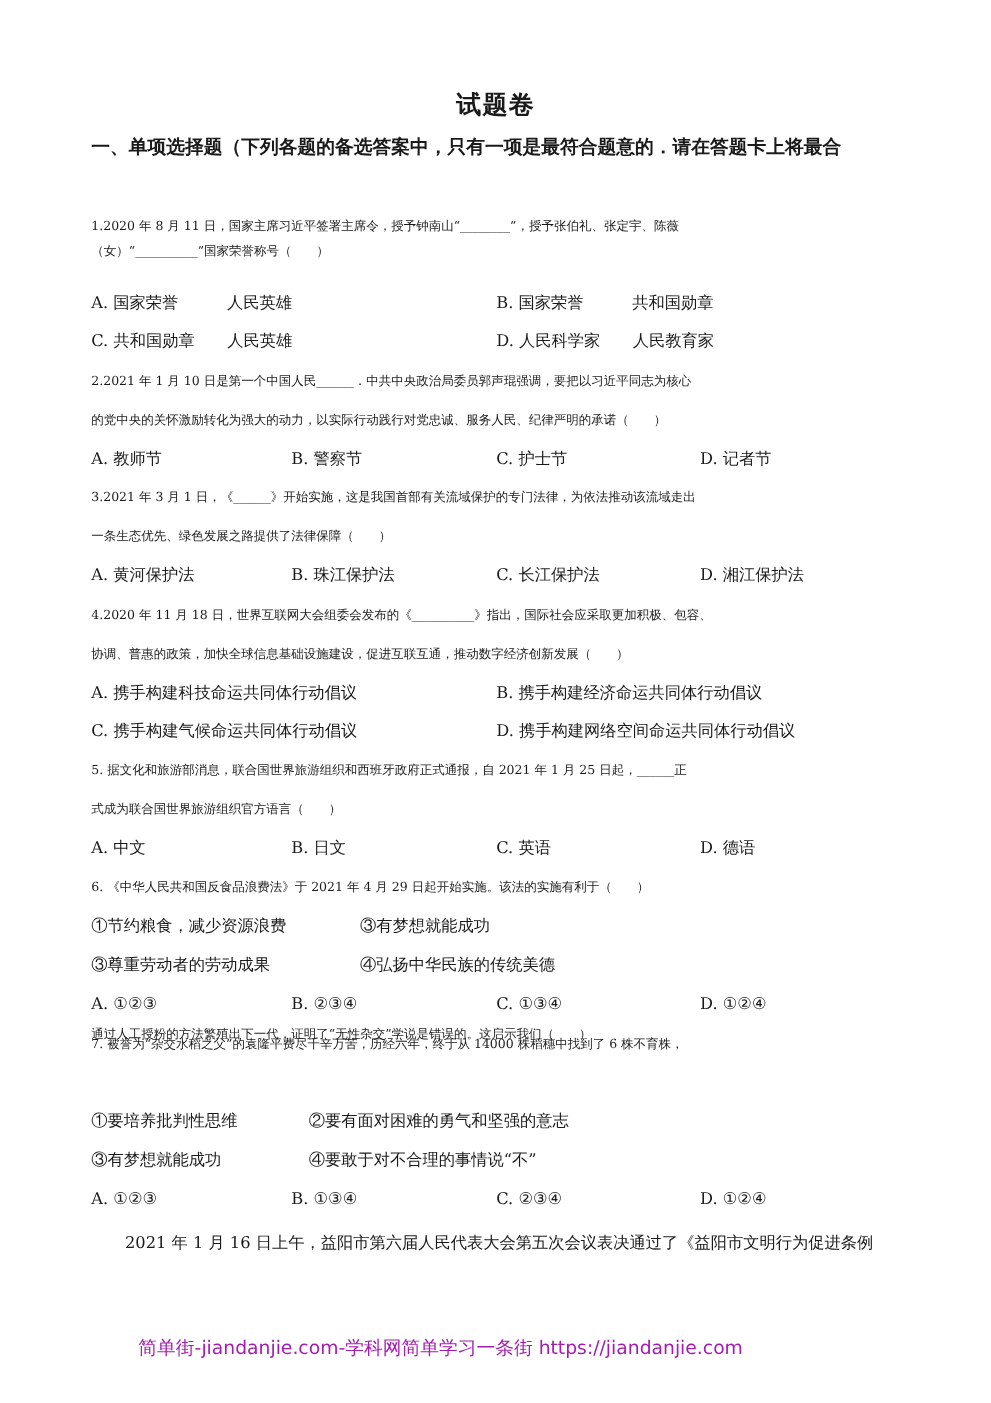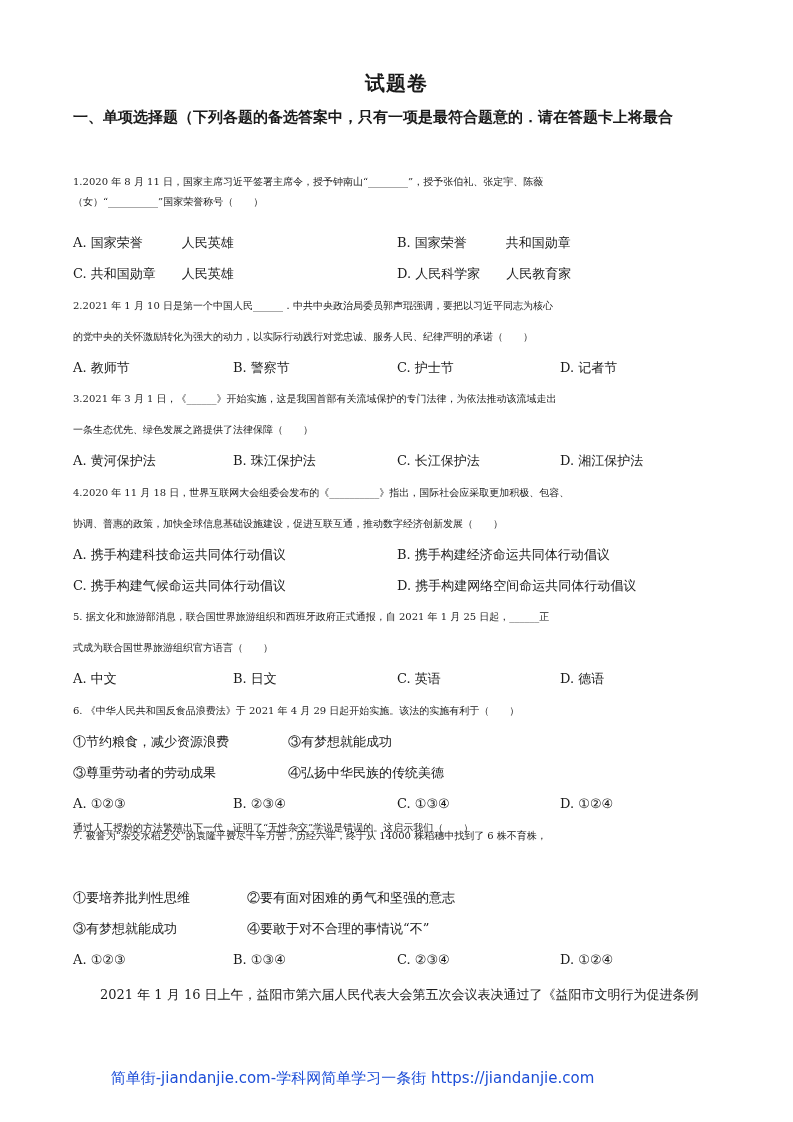--- a/index.html
+++ b/index.html
@@ -26,21 +26,21 @@
   }
   .opt { position: absolute; font-size: 13px; line-height: 20px; white-space: nowrap; }
   .col-a { left: 73px; }
   .col-b4 { left: 233px; }
   .col-c4 { left: 397px; }
   .col-d4 { left: 560px; }
   .col-b2 { left: 397px; }
   .stmt { position: absolute; font-size: 13px; line-height: 20px; white-space: nowrap; }
   .footer {
     position: absolute; left: 0; width: 705px; top: 1069px;
-    text-align: center; font-size: 15px; color: #1d4ed8;
+    text-align: center; font-size: 15px; color: #a21caf;
     font-family: "DejaVu Sans", "Liberation Sans", sans-serif;
   }
   .material {
     position: absolute; left: 100px; top: 985px; width: 660px;
     font-size: 13px; line-height: 20px; white-space: nowrap;
   }
 </style>
 </head>
 <body>
 

